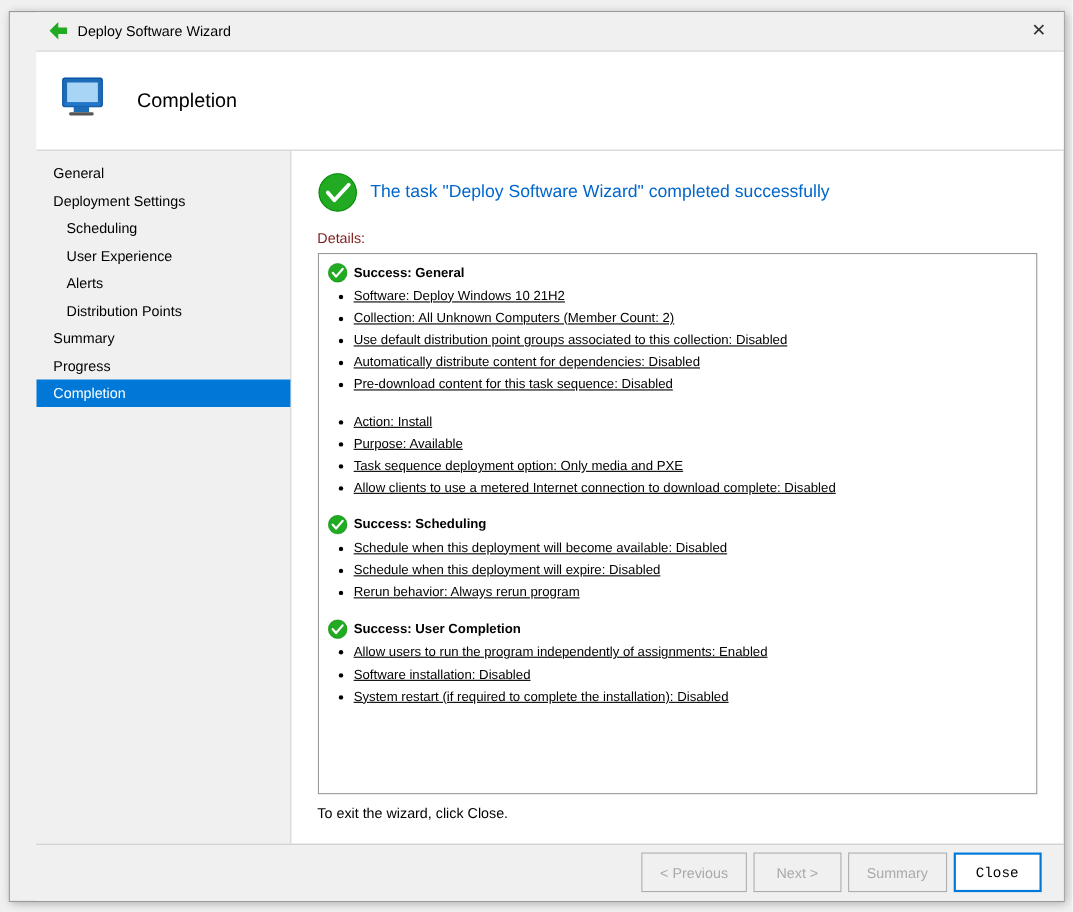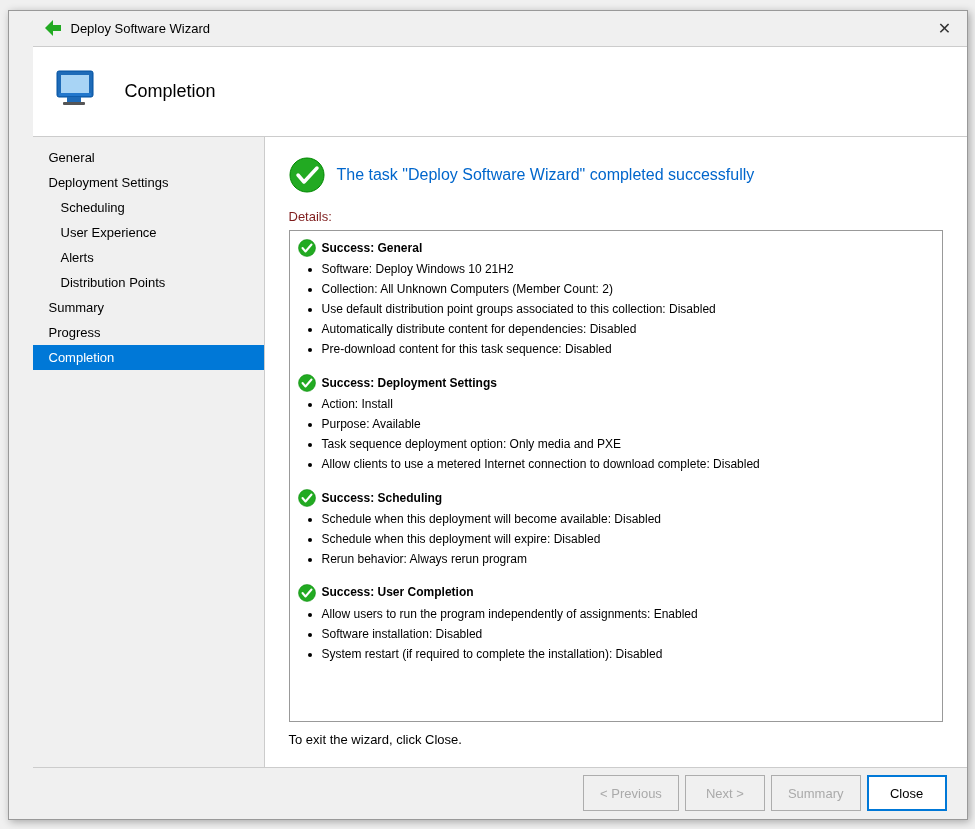--- a/index.html
+++ b/index.html
@@ -152,20 +152,21 @@
       width: 18px;
       height: 18px;
       flex-shrink: 0;
     }
     .bullet-list {
       margin-left: 24px;
       list-style: disc;
     }
     .bullet-list li {
       margin: 1px 0;
+      text-decoration: underline;
     }
     .exit-text {
       margin-top: 10px;
       font-size: 13px;
       color: #000;
     }
     .footer {
       background: #f0f0f0;
       border-top: 1px solid #ccc;
       padding: 10px 20px;
@@ -183,20 +184,21 @@
       cursor: pointer;
       color: #333;
       min-width: 80px;
       height: 36px;
     }
     .btn:disabled { color: #aaa; cursor: default; }
     .btn.primary {
       background: white;
       border: 2px solid #0078d7;
       color: #000;
+      font-family: Liberation Mono, monospace;
     }
     
     .details-box::-webkit-scrollbar { width: 16px; }
     .details-box::-webkit-scrollbar-track { background: #f0f0f0; }
     .details-box::-webkit-scrollbar-thumb { background: #c0c0c0; border: 1px solid #999; }
   </style>
 </head>
 <body>
 
 <div class="window">
@@ -264,27 +266,20 @@
           <ul class="bullet-list">
             <li>Software: Deploy Windows 10 21H2</li>
             <li>Collection: All Unknown Computers (Member Count: 2)</li>
             <li>Use default distribution point groups associated to this collection: Disabled</li>
             <li>Automatically distribute content for dependencies: Disabled</li>
             <li>Pre-download content for this task sequence: Disabled</li>
           </ul>
         </div>
 
         <div class="details-section">
-          <div class="section-header">
-            <svg class="section-icon" viewBox="0 0 18 18">
-              <circle cx="9" cy="9" r="8.5" fill="#22aa22" stroke="#008800" stroke-width="0.5"></circle>
-              <polyline points="4.5,9 7.5,12.5 13.5,5.5" fill="none" stroke="white" stroke-width="2" stroke-linecap="round" stroke-linejoin="round"></polyline>
-            </svg>
-            <span>Success: Deployment Settings</span>
-          </div>
           <ul class="bullet-list">
             <li>Action: Install</li>
             <li>Purpose: Available</li>
             <li>Task sequence deployment option: Only media and PXE</li>
             <li>Allow clients to use a metered Internet connection to download complete: Disabled</li>
           </ul>
         </div>
 
         <div class="details-section">
           <div class="section-header">

